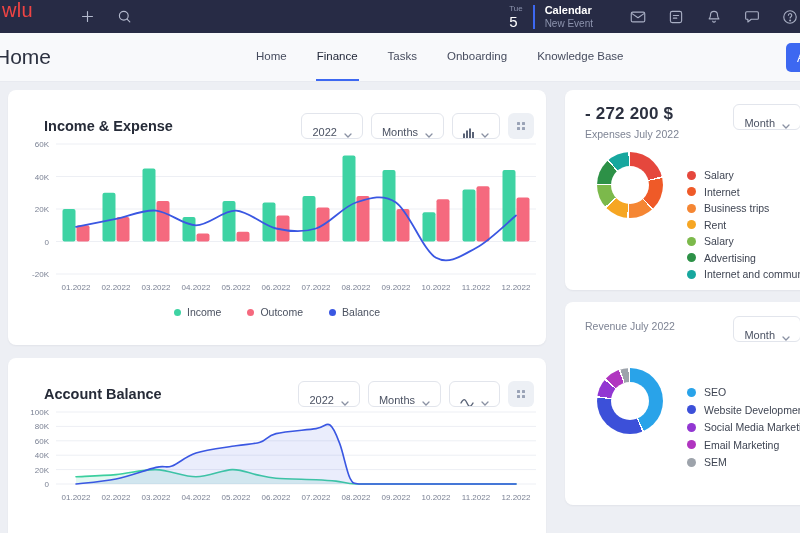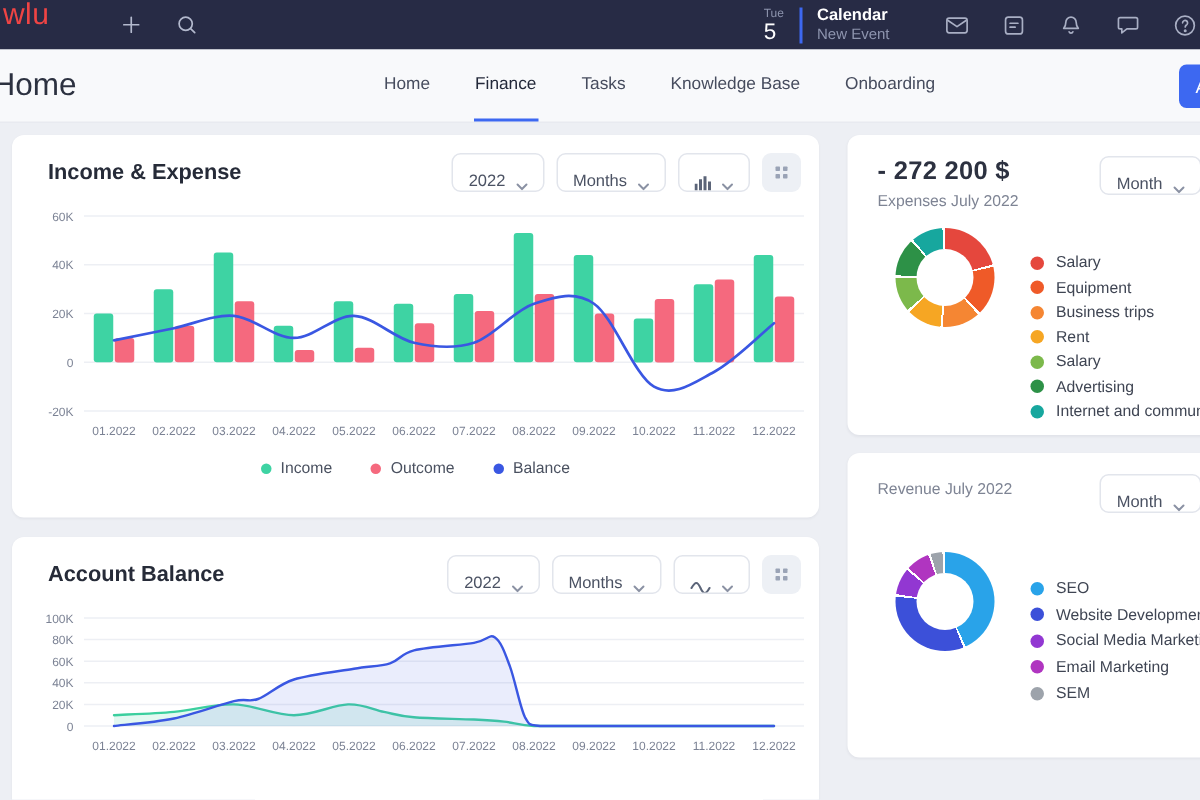--- a/index.html
+++ b/index.html
@@ -36,21 +36,21 @@
               padding:0 0 0 11px;font-family:inherit;cursor:pointer}
 
   
   .card{position:absolute;background:#fff;border-radius:8px;box-shadow:0 1px 2px rgba(20,24,40,.05)}
   #card-income {left:8px;  top:90px;  width:538px; height:255px}
   #card-account{left:8px;  top:358px; width:538px; height:190px}
   #card-expenses{left:565px;top:90px; width:250px; height:200px}
   #card-revenue {left:565px;top:302px;width:250px; height:203px}
 
   .card-head{display:flex;justify-content:space-between;align-items:center;padding:12px 12px 0 20px}
-  .card-head h2{margin:4px;font-size:14.5px;font-weight:600;color:#262b38}
+  .card-head h2{margin:16px;font-size:14.5px;font-weight:600;color:#262b38}
   .controls{display:flex;align-items:center;gap:8px}
   .chip{display:inline-flex;align-items:flex-end;gap:7px;background:#fff;border:1px solid #e2e5ec;
         border-radius:6px;height:26px;padding:0 10px;font-size:11px;color:#4b5263;
         font-family:inherit;cursor:pointer;box-sizing:border-box;flex:none}
   .drag{width:26px;height:26px;background:#edf0f5;border-radius:6px;display:grid;
         grid-template-columns:3px 3px;gap:2px;place-content:center;cursor:grab;flex:none}
   .drag i{width:3px;height:3px;background:#9aa3b6;border-radius:.5px}
 
   .chart{position:absolute;left:12px;top:48px;width:520px;height:165px}
   #card-account .chart{top:46px;height:110px}
@@ -137,22 +137,22 @@
     </button>
   </div>
 </header>
 
 <div class="subheader">
   <h1 class="page-title">Home</h1>
   <nav class="tabs" id="tabs">
       <span class="tab">Home</span>
       <span class="tab active">Finance</span>
       <span class="tab">Tasks</span>
+      <span class="tab">Onboarding</span>
       <span class="tab">Knowledge Base</span>
-      <span class="tab">Onboarding</span>
     </nav>
   <button class="action-btn"><span>A</span></button>
 </div>
 
 <section class="card" id="card-income">
   <div class="card-head">
     <h2>Income &amp; Expense</h2>
     <div class="controls">
       <button class="chip">
         <span>2022</span>
@@ -332,21 +332,21 @@
     </button>
   </div>
   <div class="donut" style="background: conic-gradient(rgb(229, 71, 61) 0deg, rgb(229, 71, 61) 74.6deg, rgb(255, 255, 255) 74.6deg, rgb(255, 255, 255) 77.6deg, rgb(239, 90, 40) 77.6deg, rgb(239, 90, 40) 135.2deg, rgb(255, 255, 255) 135.2deg, rgb(255, 255, 255) 138.2deg, rgb(245, 134, 51) 138.2deg, rgb(245, 134, 51) 182.3deg, rgb(255, 255, 255) 182.3deg, rgb(255, 255, 255) 185.3deg, rgb(246, 166, 35) 185.3deg, rgb(246, 166, 35) 226deg, rgb(255, 255, 255) 226deg, rgb(255, 255, 255) 229deg, rgb(124, 185, 75) 229deg, rgb(124, 185, 75) 269.6deg, rgb(255, 255, 255) 269.6deg, rgb(255, 255, 255) 272.6deg, rgb(45, 145, 71) 272.6deg, rgb(45, 145, 71) 316.7deg, rgb(255, 255, 255) 316.7deg, rgb(255, 255, 255) 319.7deg, rgb(23, 167, 158) 319.7deg, rgb(23, 167, 158) 357deg, rgb(255, 255, 255) 357deg, rgb(255, 255, 255) 360deg);"></div>
   <div class="dlegend">
       <div class="lg-row">
         <span class="lg-dot" style="background: rgb(229, 71, 61);"></span>
         <span class="lg-label">Salary</span>
       </div>
       <div class="lg-row">
         <span class="lg-dot" style="background: rgb(239, 90, 40);"></span>
-        <span class="lg-label">Equipment</span>
+        <span class="lg-label">Internet</span>
       </div>
       <div class="lg-row">
         <span class="lg-dot" style="background: rgb(245, 134, 51);"></span>
         <span class="lg-label">Business trips</span>
       </div>
       <div class="lg-row">
         <span class="lg-dot" style="background: rgb(246, 166, 35);"></span>
         <span class="lg-label">Rent</span>
       </div>
       <div class="lg-row">

